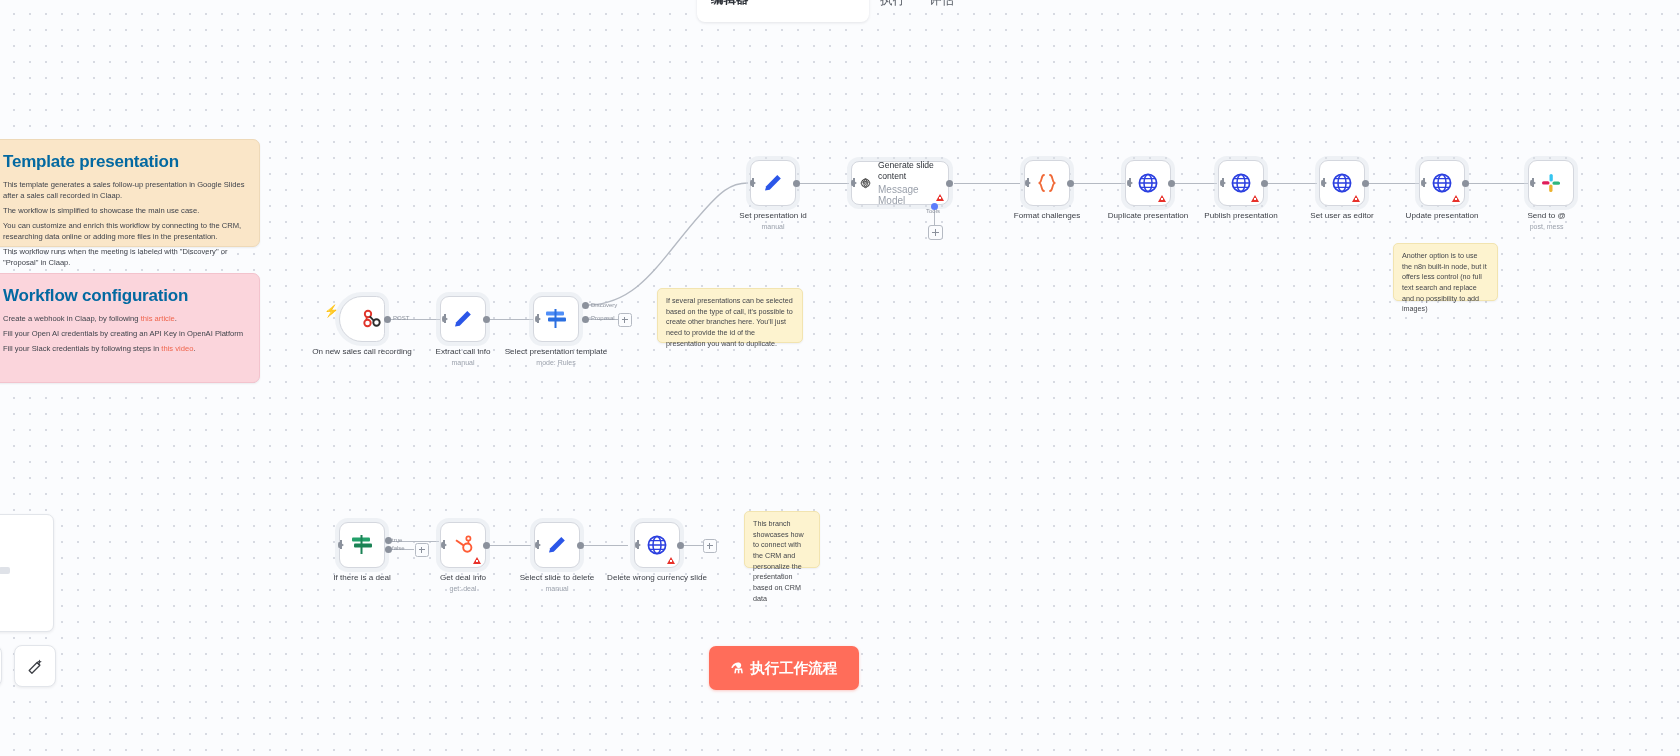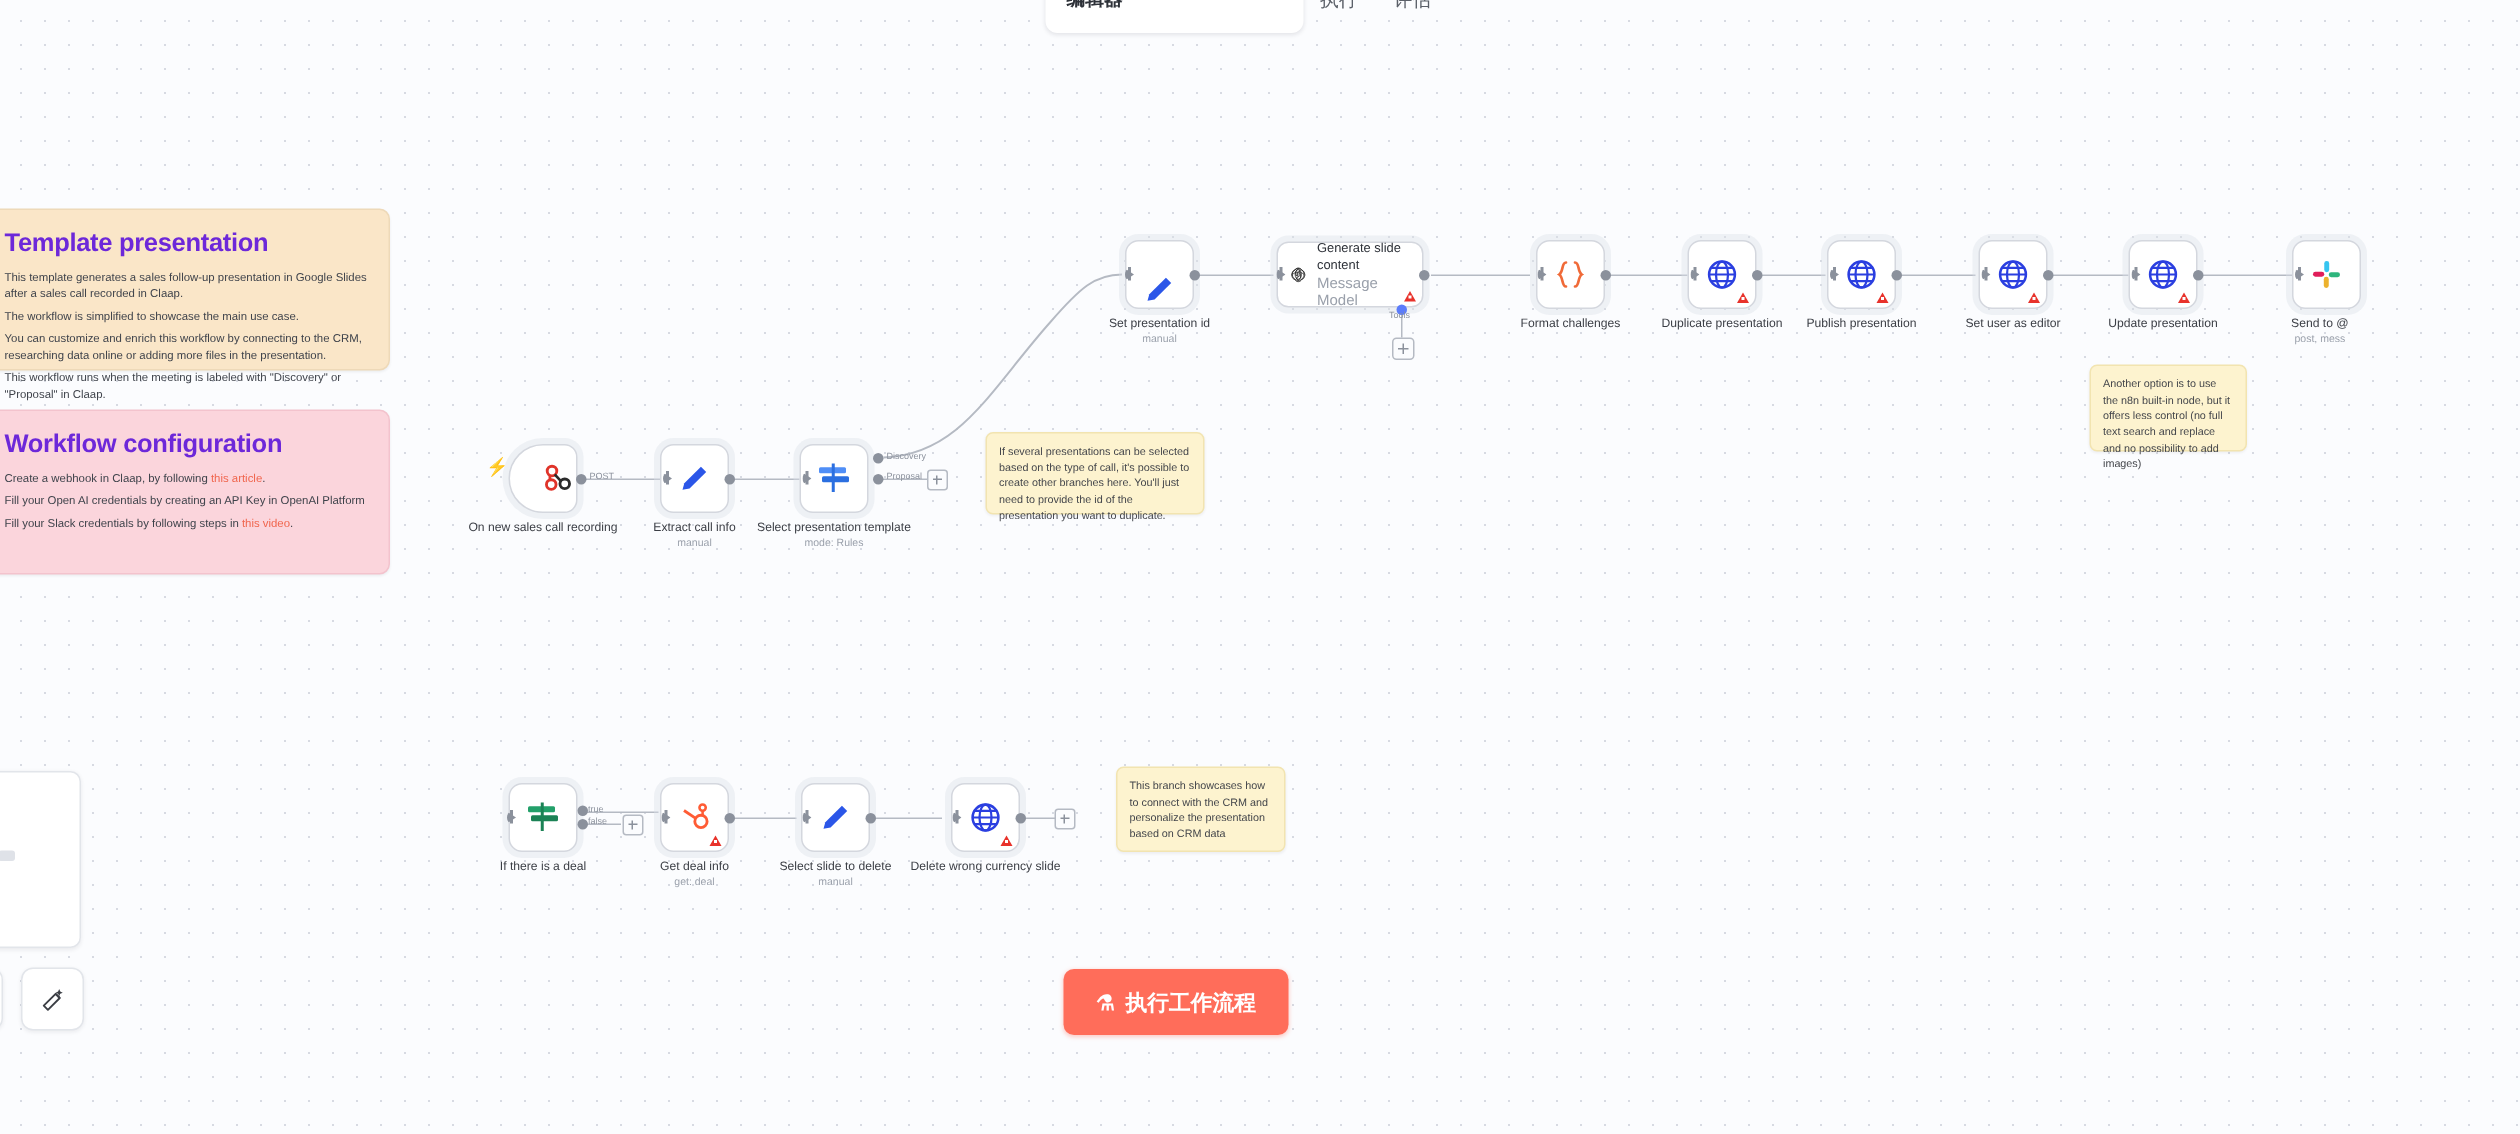--- a/index.html
+++ b/index.html
@@ -41,21 +41,21 @@
     z-index:39;
   }
 
   
   .note{
     position:absolute;border-radius:7px;
     box-sizing:border-box;
     box-shadow:0 1px 2px rgba(20,24,40,.07);
   }
   .note h2{
-    margin:0 0 7px 0;font-size:17px;font-weight:700;color:#6d28d9;letter-spacing:-.2px;
+    margin:0 0 7px 0;font-size:17px;font-weight:700;color:#0369a1;letter-spacing:-.2px;
   }
   .note p{margin:0 0 4px 0;font-size:7.6px;line-height:1.45;color:#3f434b;}
   .note p:last-child{margin-bottom:0;}
   .note a{color:#e8743b;text-decoration:none;}
   .note.pink a{color:#f0654d;}
 
   #note-template{
     left:-40px;top:139px;width:300px;height:108px;
     background:#fae6c8;border:1px solid #eed9b8;padding:12px 14px 10px 42px;
   }
@@ -65,21 +65,21 @@
   }
   #note-template h2,#note-config h2{font-size:17px;}
 
   .note-small{
     position:absolute;background:#fdf3cf;border:1px solid #f2e4b0;border-radius:5px;
     font-size:7.2px;line-height:1.48;color:#44464b;padding:7px 8px;box-sizing:border-box;
     box-shadow:0 1px 2px rgba(20,24,40,.06);
   }
   #note-several{left:657px;top:288px;width:146px;height:55px;}
   #note-builtin{left:1393px;top:243px;width:105px;height:58px;}
-  #note-branch{left:744px;top:511px;width:113px;height:57px;}
+  #note-branch{left:744px;top:511px;width:76px;height:57px;}
 
   
   .node{
     position:absolute;width:46px;height:46px;border-radius:9px;
     background:#ffffff;border:1.4px solid #d4d7de;
     box-sizing:border-box;
     display:flex;align-items:center;justify-content:center;
     box-shadow:0 0 0 4px rgba(220,224,233,.40);
     z-index:10;
   }
@@ -264,21 +264,21 @@
   </svg>
   <div class="node-label"><span>Select presentation template</span><span class="node-sub">mode: Rules</span></div>
 </div>
 <div class="port" style="left:582px;top:302px;"></div>
 <div class="port-label" style="left:591px;top:301.5px;">Discovery</div>
 <div class="port" style="left:582px;top:315.5px;"></div>
 <div class="port-label" style="left:591px;top:315px;">Proposal</div>
 <div class="plusbox" style="left:618px;top:313px;"></div>
 
 <div class="port in" style="left:750px;top:178.5px;"></div>
-<div class="node" style="left:750px;top:160px;align-items:flex-end;">
+<div class="node" style="left:750px;top:160px;">
   <svg width="24" height="24" viewBox="0 0 24 24">
     <path d="M4 19.5 L5.2 15.2 L16.3 4.1 L19.8 7.6 L8.7 18.7 Z" fill="#2b56e8"></path>
   </svg>
   <div class="node-label"><span>Set presentation id</span><span class="node-sub">manual</span></div>
 </div>
 <div class="port" style="left:793px;top:179.5px;"></div>
 
 <div class="port in" style="left:851px;top:178.5px;"></div>
 <div class="node wide" style="left:851px;top:161px;">
   <svg width="22" height="22" viewBox="0 0 24 24">

